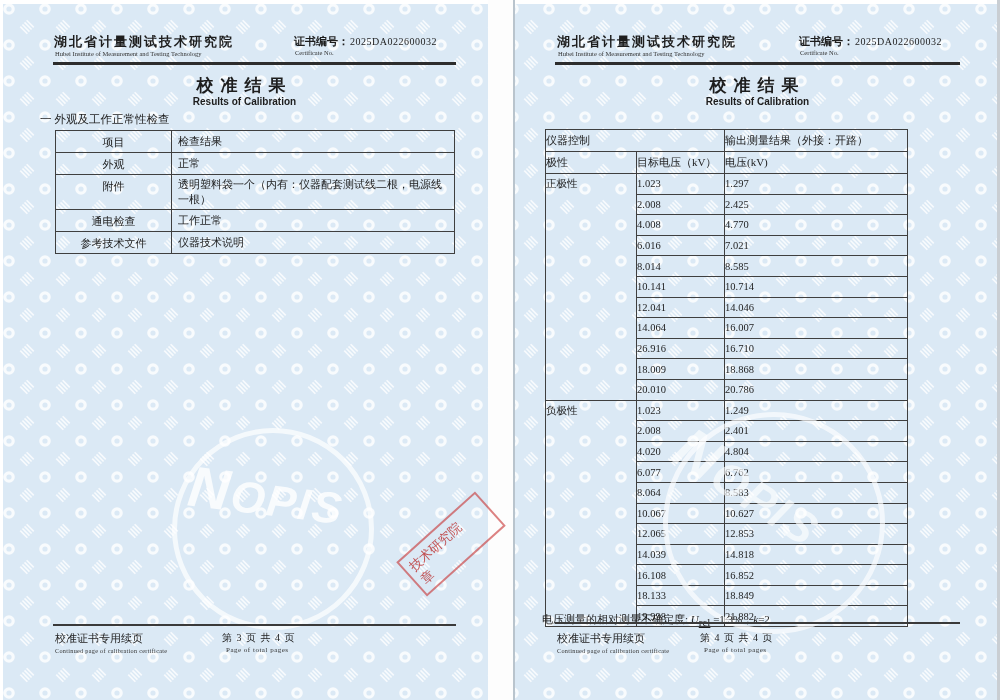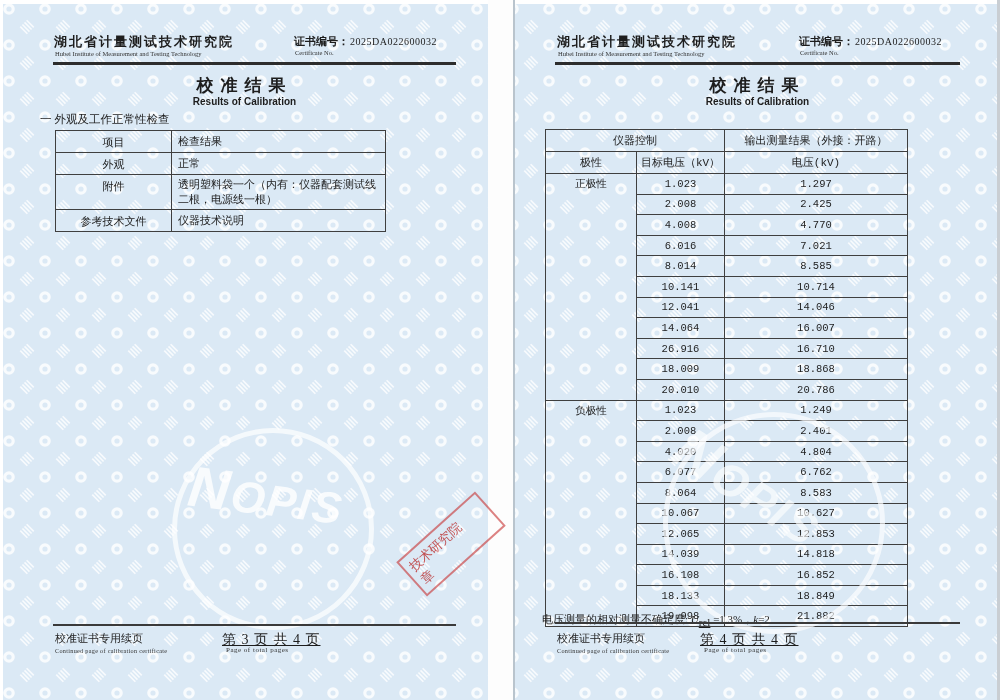--- a/index.html
+++ b/index.html
@@ -24,45 +24,45 @@
   .cert-en{font-size:6.5px;color:#333;white-space:nowrap;}
   .cert-no{font-size:10px;letter-spacing:.5px;white-space:nowrap;}
   .hrule{height:2.5px;background:#2d2d2d;}
   .frule{height:1.5px;background:#3a3a3a;z-index:3;}
   .title-cn{left:0;right:0;text-align:center;font-size:17px;font-weight:bold;letter-spacing:7px;}
   .title-en{left:0;right:0;text-align:center;font-size:10px;font-weight:bold;
     font-family:"Liberation Sans","DejaVu Sans",sans-serif;}
   .section{font-size:11.5px;white-space:nowrap;}
 
   table{border-collapse:collapse;}
-  .ct{width:331px;font-size:11px;}
+  .ct{width:400px;font-size:11px;}
   .ct td{border:1px solid #3f3f3f;padding:2px 6px;line-height:15px;}
   .ct td.lbl{width:103px;text-align:center;vertical-align:top;padding-top:4px;}
   .ct td.val{text-align:left;}
 
   .vt{width:362px;font-size:10.5px;table-layout:fixed;}
-  .vt td,.vt th{border:1px solid #3f3f3f;text-align:center;padding:0;font-weight:normal;font-family:Liberation Mono, monospace;}
+  .vt td,.vt th{border:1px solid #3f3f3f;text-align:left;padding:0;font-weight:normal;}
   .vt .hrow td{height:21px;font-size:11px;}
   .vt tbody td{height:19.6px;}
   .vt td.pol{vertical-align:top;padding-top:3px;}
 
   .wm-circle{border-radius:50%;z-index:1;}
   .wm-text{z-index:1;color:rgba(255,255,255,.8);font-style:italic;font-weight:bold;
     font-family:"Liberation Sans","DejaVu Sans",sans-serif;letter-spacing:2px;white-space:nowrap;}
   .wm-text .bigN{font-size:130%;}
 
   .stamp{z-index:2;border:2.5px solid rgba(198,48,48,.6);color:rgba(186,40,40,.8);
     font-size:13px;line-height:17px;text-align:left;padding:4px 5px;transform:rotate(-42deg);}
 
   .uncert{font-size:11px;white-space:nowrap;z-index:2;}
   .uncert i{font-family:"Liberation Serif",serif;}
   .uncert sub{font-size:11px;text-decoration:underline;}
   .foot-cn{font-size:11px;white-space:nowrap;}
   .foot-en{font-size:6.2px;color:#333;white-space:nowrap;letter-spacing:.3px;}
-  .page-label{font-size:14px;white-space:nowrap;letter-spacing:1px;text-decoration:underline;}
+  .page-label{font-size:10px;white-space:nowrap;letter-spacing:1px;}
   .page-en{font-size:7px;color:#333;white-space:nowrap;letter-spacing:.5px;}
 </style>
 </head>
 <body>
 
 <div class="canvas">
 
   <svg class="bg-svg" width="1000" height="700">
     <defs>
       <pattern id="secpat" width="36" height="36" patternUnits="userSpaceOnUse">
@@ -106,20 +106,24 @@
             <td class="lbl">项目</td>
             <td class="val">检查结果</td>
           </tr>
           <tr>
             <td class="lbl">外观</td>
             <td class="val">正常</td>
           </tr>
           <tr>
             <td class="lbl">附件</td>
             <td class="val">透明塑料袋一个（内有：仪器配套测试线二根，电源线一根）</td>
+          </tr>
+          <tr>
+            <td class="lbl">通电检查</td>
+            <td class="val">工作正常</td>
           </tr>
           <tr>
             <td class="lbl">参考技术文件</td>
             <td class="val">仪器技术说明</td>
           </tr>
         </tbody>
     </table>
 
     <div class="abs stamp" style="left:398px;top:521px;width:92px;">
       <div>技术研究院</div>

